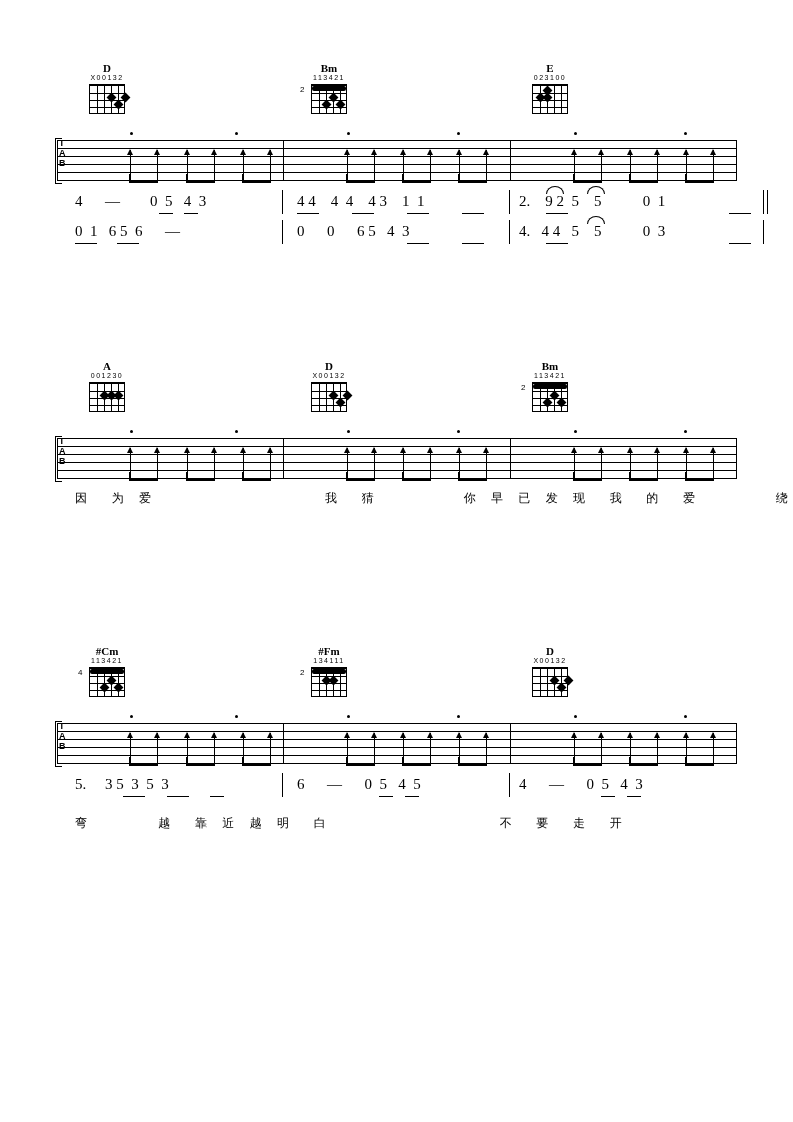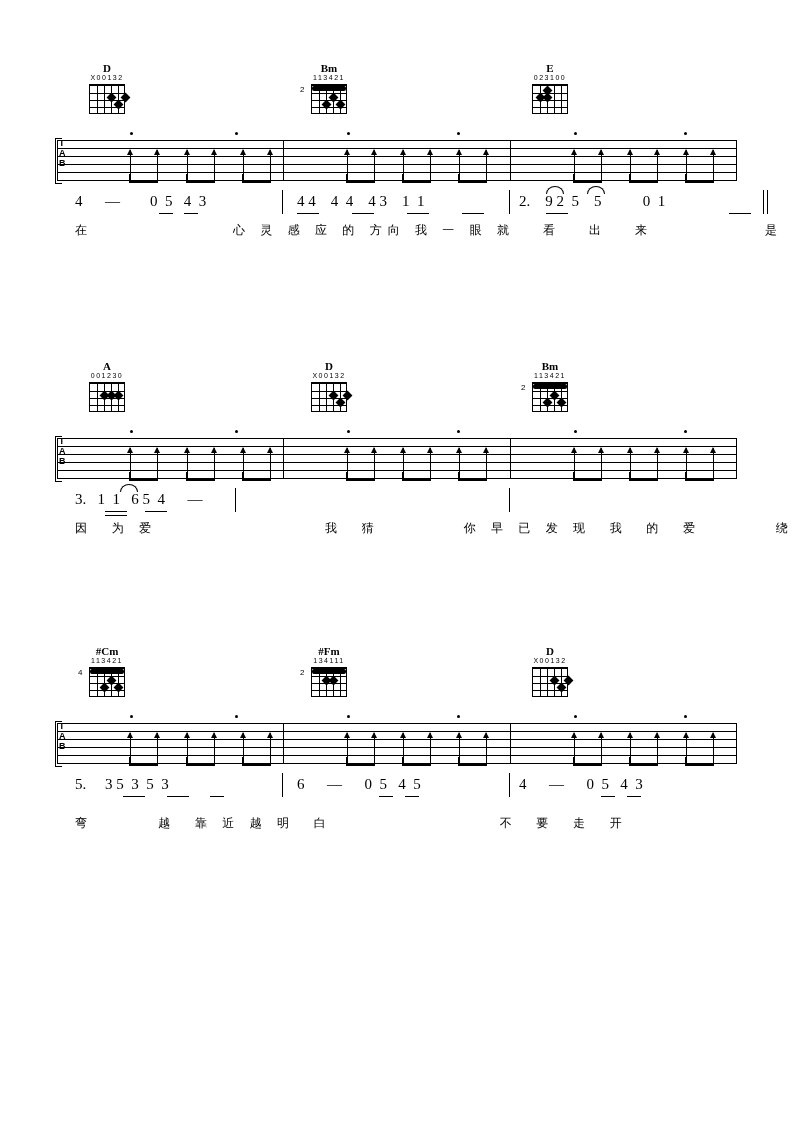--- a/index.html
+++ b/index.html
@@ -387,24 +387,36 @@
       <div class="vbar" style="left:452px; top:-2px; height:24px;"></div>
       <div class="num" style="left:462px; top:0;">2.    9 2  5    5           0  1</div>
       <div class="tie" style="left:489px; top:-6px;"></div>
       <div class="tie" style="left:530px; top:-6px;"></div>
       <div class="und" style="left:489px; top:21px; width:22px;"></div>
       <div class="und" style="left:672px; top:21px; width:22px;"></div>
       <div class="vbar" style="left:706px; top:-2px; height:24px;"></div>
       <div class="vbar" style="left:710px; top:-2px; height:24px;"></div>
     </div>
 
-
-    <div class="lyricline">
-      <div class="lyric" style="left:18px; top:0; letter-spacing:6px;">在               心 灵 感 应 的 方向 我 一 眼 就   看   出   来            是</div>
-    </div>
+    <div class="numline" style="height:30px;">
+      <div class="num" style="left:18px; top:0;">0  1   6 5  6      —</div>
+      <div class="und" style="left:18px; top:21px; width:22px;"></div>
+      <div class="und" style="left:60px; top:21px; width:22px;"></div>
+      <div class="vbar" style="left:225px; top:-2px; height:24px;"></div>
+      <div class="num" style="left:240px; top:0;">0      0      6 5   4  3</div>
+      <div class="und" style="left:350px; top:21px; width:22px;"></div>
+      <div class="und" style="left:405px; top:21px; width:22px;"></div>
+      <div class="vbar" style="left:452px; top:-2px; height:24px;"></div>
+      <div class="num" style="left:462px; top:0;">4.   4 4   5    5           0  3</div>
+      <div class="tie" style="left:530px; top:-6px;"></div>
+      <div class="und" style="left:489px; top:21px; width:22px;"></div>
+      <div class="und" style="left:672px; top:21px; width:22px;"></div>
+      <div class="vbar" style="left:706px; top:-2px; height:24px;"></div>
+    </div>
+
   </div>
 
   <div class="system" style="position:absolute; left:0; top:360px;">
 
     <div class="chord-row">
       <div class="chord" style="left:78px; top:0;">
         <div class="chord-name">A</div>
         <div class="chord-fingers">001230</div>
         <div class="grid-wrap">
           <div class="grid">
@@ -533,29 +545,20 @@
       <div class="stemtick" style="left:600px; top:44px; height:7px;"></div>
 
       <div class="arrow" style="left:629px; top:20px;"></div>
       <div class="arrow" style="left:656px; top:20px;"></div>
       <div class="beam" style="left:628px; top:50px; width:29px;"></div>
       <div class="stemtick" style="left:628px; top:44px; height:7px;"></div>
       <div class="stemtick" style="left:656px; top:44px; height:7px;"></div>
     </div>
 
 
-    <div class="numline" style="height:30px;">
-      <div class="num" style="left:18px; top:0;">3.   1  1   6 5  4      —</div>
-      <div class="tie" style="left:63px; top:-6px;"></div>
-      <div class="und" style="left:48px; top:21px; width:22px;"></div>
-      <div class="und" style="left:88px; top:21px; width:22px;"></div>
-      <div class="und" style="left:48px; top:25px; width:22px;"></div>
-      <div class="vbar" style="left:178px; top:-2px; height:24px;"></div>
-      <div class="vbar" style="left:452px; top:-2px; height:24px;"></div>
-    </div>
 
     <div class="lyricline">
       <div class="lyric" style="left:18px; top:0; letter-spacing:6px;">因  为 爱                  我  猜         你 早 已 发 现  我  的  爱        绕  几  个</div>
     </div>
   </div>
 
   <div class="system" style="position:absolute; left:0; top:645px;">
 
     <div class="chord-row">
       <div class="chord" style="left:78px; top:0;">

